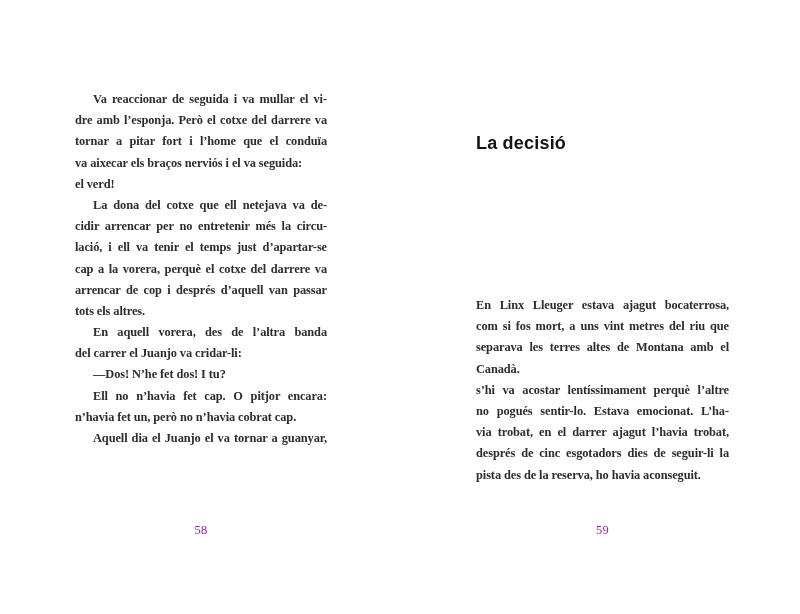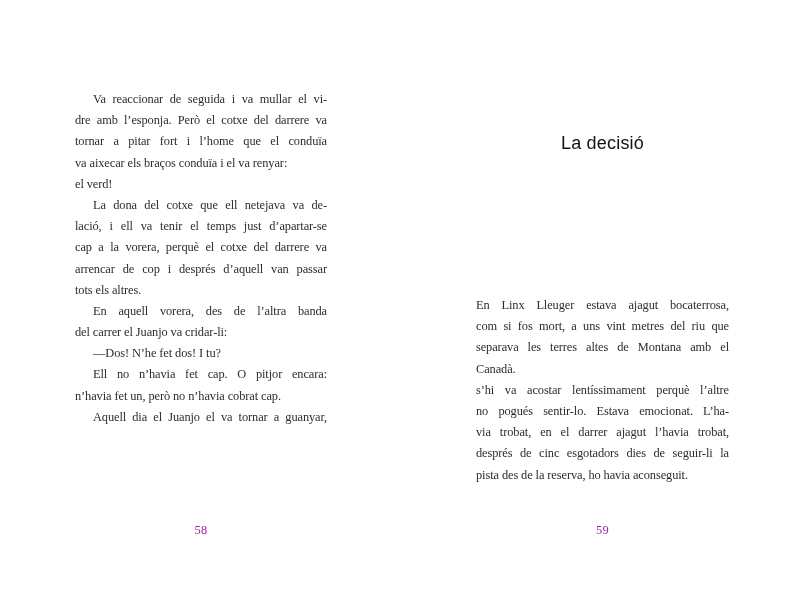--- a/index.html
+++ b/index.html
@@ -31,36 +31,36 @@
     left: 0;
     right: 0;
   }
   .page.left  .text-block { top: 89px; }
   .page.right .text-block { top: 295px; }
 
   .line {
     height: 21.2px;
     line-height: 21.2px;
     overflow: hidden;
+    font-weight: bold;
   }
   .line.just {
     text-align: justify;
     text-align-last: justify;
   }
   .line.ind { padding-left: 18px; }
 
   .chapter-title {
     position: absolute;
     top: 133px;
     left: 0;
     right: 0;
     margin: 0;
-    text-align: center;
     font-family: "Liberation Sans", sans-serif;
-    font-weight: normal;
+    font-weight: bold;
     font-size: 18px;
     letter-spacing: 0.2px;
     color: #141414;
   }
   .page-number {
     position: absolute;
     top: 523px;
     left: 0;
     right: 0;
     text-align: center;
@@ -72,23 +72,24 @@
 </head>
 <body>
 
 <div class="spread">
 
   <section class="page left">
     <div class="text-block">
         <div class="line just ind">Va reaccionar de seguida i va mullar el vi-</div>
         <div class="line just">dre amb l’esponja. Però el cotxe del darrere va</div>
         <div class="line just">tornar a pitar fort i l’home que el conduïa</div>
-        <div class="line">va aixecar els braços conduïa i el va renyar:</div>
+        <div class="line">va aixecar els braços nerviós i el va seguida:</div>
         <div class="line">el verd!</div>
         <div class="line just ind">La dona del cotxe que ell netejava va de-</div>
+        <div class="line just">cidir arrencar per no entretenir més la circu-</div>
         <div class="line just">lació, i ell va tenir el temps just d’apartar-se</div>
         <div class="line just">cap a la vorera, perquè el cotxe del darrere va</div>
         <div class="line just">arrencar de cop i després d’aquell van passar</div>
         <div class="line">tots els altres.</div>
         <div class="line just ind">En aquell vorera, des de l’altra banda</div>
         <div class="line">del carrer el Juanjo va cridar-li:</div>
         <div class="line ind">—Dos! N’he fet dos! I tu?</div>
         <div class="line just ind">Ell no n’havia fet cap. O pitjor encara:</div>
         <div class="line">n’havia fet un, però no n’havia cobrat cap.</div>
         <div class="line just ind">Aquell dia el Juanjo el va tornar a guanyar,</div>

